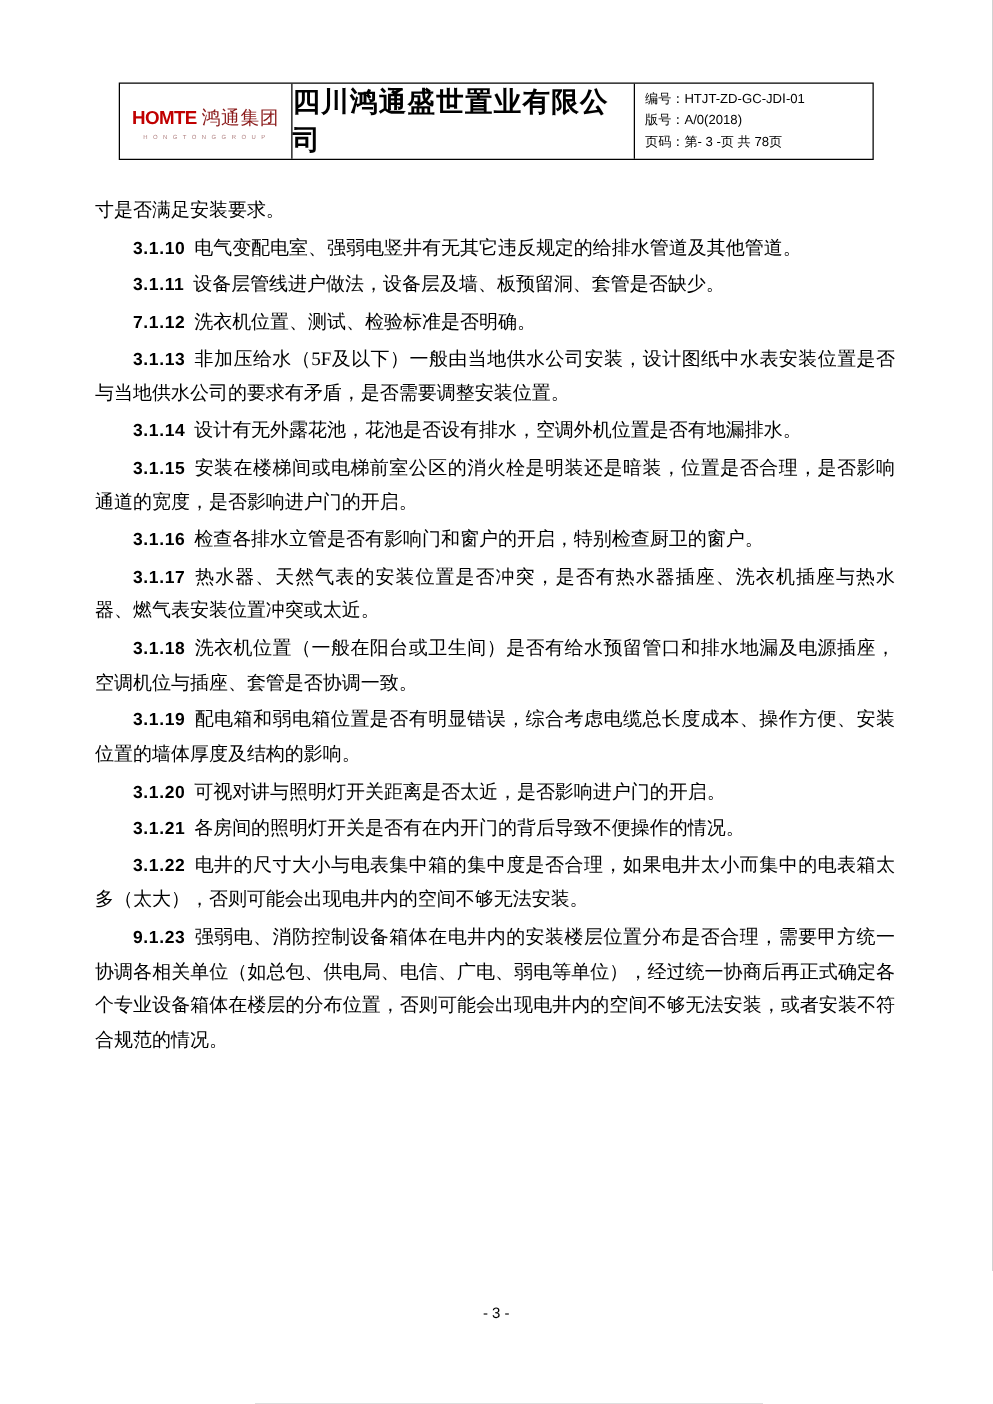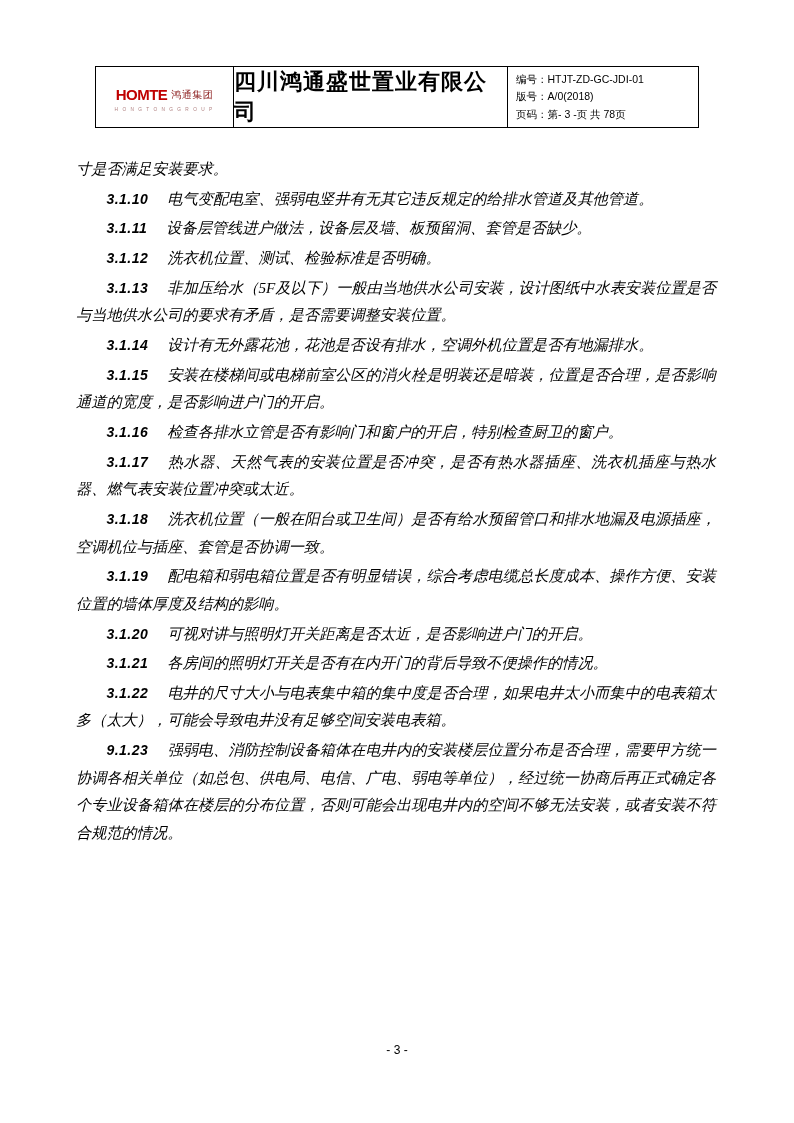--- a/index.html
+++ b/index.html
@@ -45,21 +45,21 @@
   }
   .logo-mark {
     font-family: "Liberation Sans", sans-serif;
     font-size: 15px;
     font-weight: bold;
     color: #c00000;
     letter-spacing: -0.5px;
   }
   .logo-cn {
     font-family: Liberation Serif, serif;
-    font-size: 10px;
+    font-size: 15px;
     color: #8a1a1a;
     letter-spacing: 0.5px;
     text-align: center;
   }
   .logo-sub {
     font-family: "Liberation Sans", sans-serif;
     font-size: 5px;
     color: #b08080;
     letter-spacing: 1.6px;
     margin-top: 3px;
@@ -95,31 +95,30 @@
     position: absolute;
     left: 76px;
     top: 155px;
     width: 640px;
     font-size: 15.2px;
     line-height: 1.82;
     text-align: justify;
   }
   .content p {
     margin: 0 0 2px 0;
-    font-style: italic;
   }
   .para-indent {
     text-indent: 2em;
   }
   .num {
     font-family: "Liberation Sans", sans-serif;
     font-weight: bold;
     font-size: 14px;
     letter-spacing: 0.5px;
-    margin-right: 19px;
+    margin-right: 7px;
   }
   
   .footer {
     position: absolute;
     left: 0;
     right: 0;
     top: 1043px;
     text-align: center;
     font-family: "Liberation Sans", sans-serif;
     font-size: 12px;
@@ -147,41 +146,41 @@
     </div>
   </div>
 
   <div class="content">
     <p>寸是否满足安装要求。</p>
 
     <p class="para-indent"><span class="num">3.1.10</span><span>电气变配电室、强弱电竖井有无其它违反规定的给排水管道及其他管道。</span></p>
 
     <p class="para-indent"><span class="num">3.1.11</span><span>设备层管线进户做法，设备层及墙、板预留洞、套管是否缺少。</span></p>
 
-    <p class="para-indent"><span class="num">3.1.12</span><span>洗衣机位置、测试、检验标准是否明确。</span></p>
+    <p class="para-indent"><span class="num">7.1.12</span><span>洗衣机位置、测试、检验标准是否明确。</span></p>
 
     <p class="para-indent"><span class="num">3.1.13</span><span>非加压给水（5F及以下）一般由当地供水公司安装，设计图纸中水表安装位置是否与当地供水公司的要求有矛盾，是否需要调整安装位置。</span></p>
 
     <p class="para-indent"><span class="num">3.1.14</span><span>设计有无外露花池，花池是否设有排水，空调外机位置是否有地漏排水。</span></p>
 
     <p class="para-indent"><span class="num">3.1.15</span><span>安装在楼梯间或电梯前室公区的消火栓是明装还是暗装，位置是否合理，是否影响通道的宽度，是否影响进户门的开启。</span></p>
 
     <p class="para-indent"><span class="num">3.1.16</span><span>检查各排水立管是否有影响门和窗户的开启，特别检查厨卫的窗户。</span></p>
 
     <p class="para-indent"><span class="num">3.1.17</span><span>热水器、天然气表的安装位置是否冲突，是否有热水器插座、洗衣机插座与热水器、燃气表安装位置冲突或太近。</span></p>
 
     <p class="para-indent"><span class="num">3.1.18</span><span>洗衣机位置（一般在阳台或卫生间）是否有给水预留管口和排水地漏及电源插座，空调机位与插座、套管是否协调一致。</span></p>
 
     <p class="para-indent"><span class="num">3.1.19</span><span>配电箱和弱电箱位置是否有明显错误，综合考虑电缆总长度成本、操作方便、安装位置的墙体厚度及结构的影响。</span></p>
 
     <p class="para-indent"><span class="num">3.1.20</span><span>可视对讲与照明灯开关距离是否太近，是否影响进户门的开启。</span></p>
 
     <p class="para-indent"><span class="num">3.1.21</span><span>各房间的照明灯开关是否有在内开门的背后导致不便操作的情况。</span></p>
 
-    <p class="para-indent"><span class="num">3.1.22</span><span>电井的尺寸大小与电表集中箱的集中度是否合理，如果电井太小而集中的电表箱太多（太大），可能会导致电井没有足够空间安装电表箱。</span></p>
+    <p class="para-indent"><span class="num">3.1.22</span><span>电井的尺寸大小与电表集中箱的集中度是否合理，如果电井太小而集中的电表箱太多（太大），否则可能会出现电井内的空间不够无法安装。</span></p>
 
     <p class="para-indent"><span class="num">9.1.23</span><span>强弱电、消防控制设备箱体在电井内的安装楼层位置分布是否合理，需要甲方统一协调各相关单位（如总包、供电局、电信、广电、弱电等单位），经过统一协商后再正式确定各个专业设备箱体在楼层的分布位置，否则可能会出现电井内的空间不够无法安装，或者安装不符合规范的情况。</span></p>
   </div>
 
   <div class="footer">
     <span>- 3 -</span>
   </div>
 
 </div>
 

